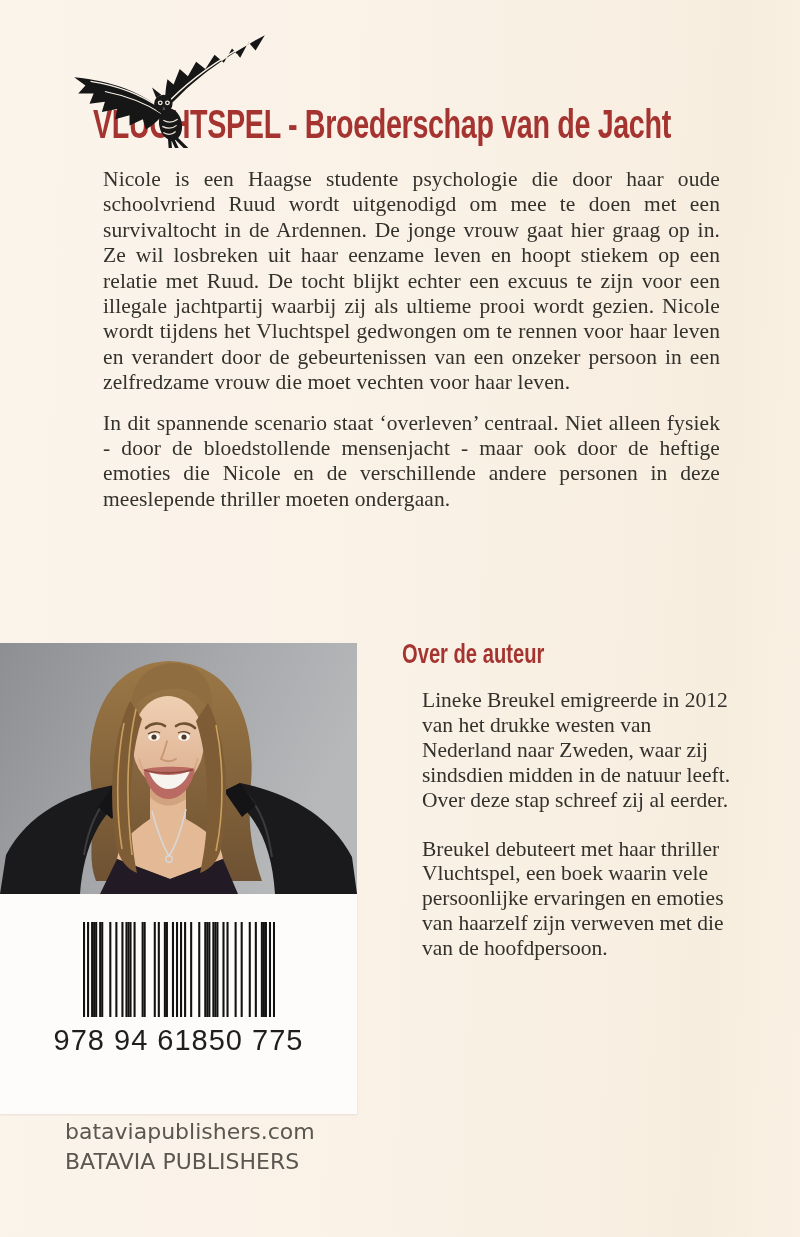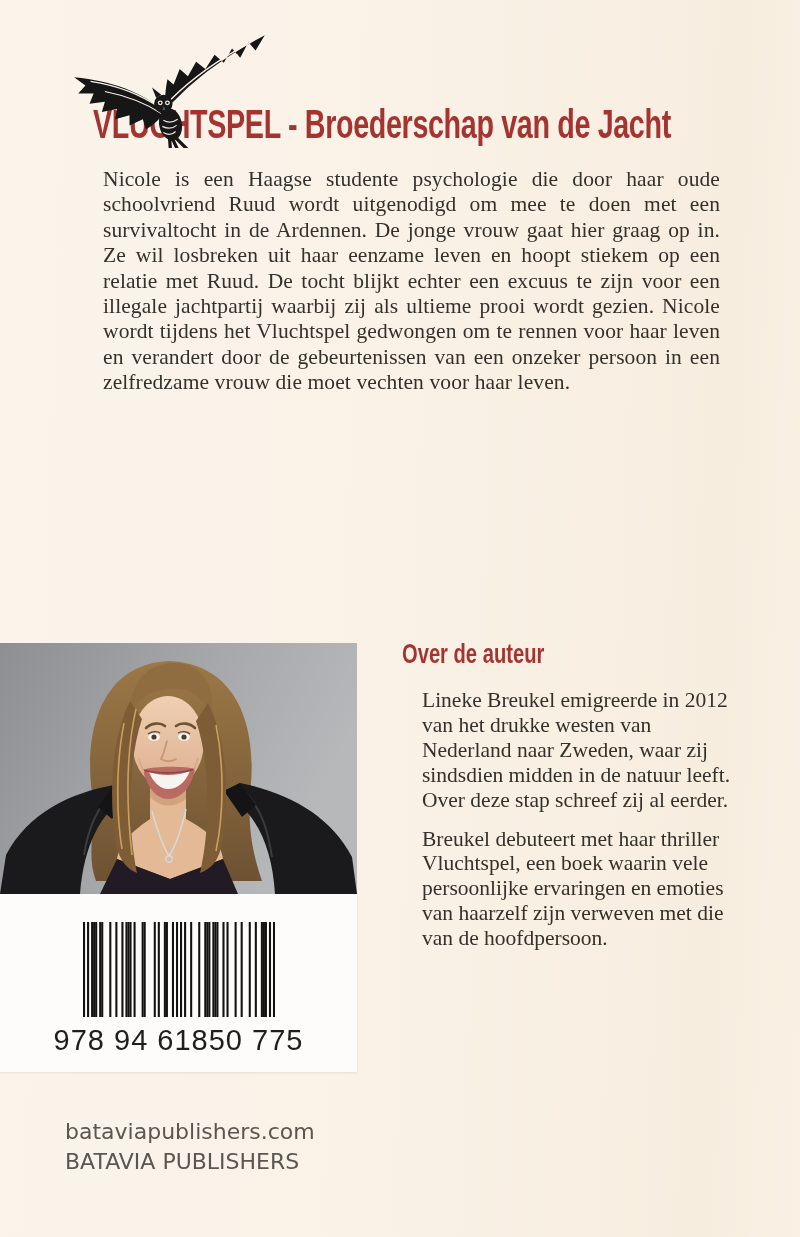--- a/index.html
+++ b/index.html
@@ -35,23 +35,23 @@
     font-family:"Liberation Sans",sans-serif;font-weight:bold;
     font-size:28px;color:var(--red,#A53431);
     transform:scaleX(0.72);transform-origin:0 50%;white-space:nowrap;
   }
   .bio{
     position:absolute;left:422px;top:688px;width:316px;
     font-size:21.5px;line-height:24.9px;color:#33312C;
     text-align:left;
   }
   .bio p{margin:0;}
-  .bio p + p{margin-top:14px;}
+  .bio p + p{margin-top:24px;}
   .barcode-panel{
-    position:absolute;left:0;top:894px;width:357px;height:178px;
+    position:absolute;left:0;top:894px;width:357px;height:220px;
     background:#FDFCFA;
     display:flex;flex-direction:column;align-items:center;
     box-shadow:0 1px 2px rgba(120,110,90,0.15);
   }
   .bars{margin-top:28px;width:192px;height:95px;display:block;}
   .barcode-number{
     margin-top:7px;
     font-family:"Liberation Sans",sans-serif;
     font-size:29px;color:#1E1E1C;letter-spacing:1px;white-space:nowrap;
   }
@@ -95,20 +95,21 @@
     <circle cx="97" cy="71" r="2.4" fill="#F2EAD9"></circle>
     <circle cx="90" cy="71" r="1.1" fill="#000"></circle>
     <circle cx="97" cy="71" r="1.1" fill="#000"></circle>
     <path d="M93.5,74 L92,78 L95,78 Z" fill="#555"></path>
   </svg>
 
   <div class="title">VLUCHTSPEL - Broederschap van de Jacht</div>
 
   <div class="synopsis">
     <p>Nicole is een Haagse studente psychologie die door haar oude schoolvriend Ruud wordt uitgenodigd om mee te doen met een survivaltocht in de Ardennen. De jonge vrouw gaat hier graag op in. Ze wil losbreken uit haar eenzame leven en hoopt stiekem op een relatie met Ruud. De tocht blijkt echter een excuus te zijn voor een illegale jachtpartij waarbij zij als ultieme prooi wordt gezien. Nicole wordt tijdens het Vluchtspel gedwongen om te rennen voor haar leven en verandert door de gebeurtenissen van een onzeker persoon in een zelfredzame vrouw die moet vechten voor haar leven.</p>
+    <p>In dit spannende scenario staat ‘overleven’ centraal. Niet alleen fysiek - door de bloedstollende mensenjacht - maar ook door de heftige emoties die Nicole en de verschillende andere personen in deze meeslepende thriller moeten ondergaan.</p>
   </div>
 
   <svg class="photo" viewBox="0 0 357 251" aria-hidden="true">
     <defs>
       <linearGradient id="bgG" x1="0" y1="0" x2="1" y2="0.35">
         <stop offset="0" stop-color="#8E8F93"></stop>
         <stop offset="0.55" stop-color="#A6A7AA"></stop>
         <stop offset="1" stop-color="#B7B8BA"></stop>
       </linearGradient>
       <linearGradient id="hairG" x1="0" y1="0" x2="0" y2="1">

